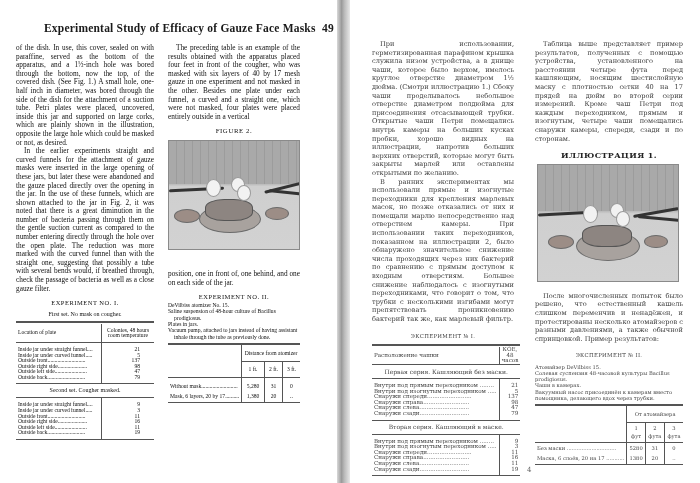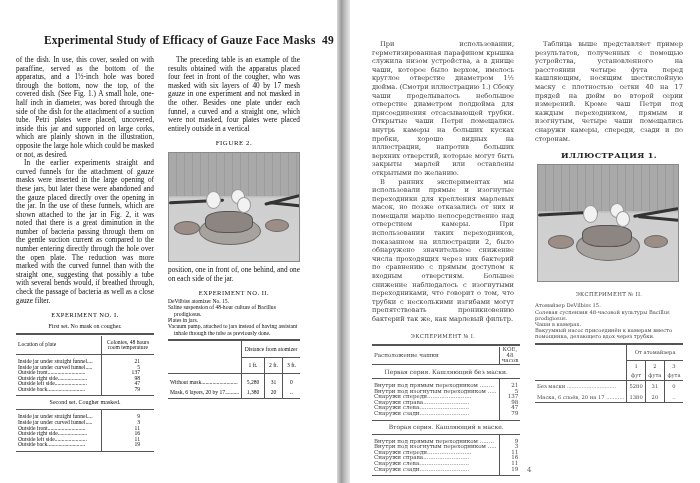--- a/index.html
+++ b/index.html
@@ -1,19 +1,19 @@
 <!DOCTYPE html>
 <html><head>
 <meta charset="utf-8">
 <style>
   * { box-sizing: border-box; margin: 0; padding: 0; }
   html, body { width: 700px; height: 483px; overflow: hidden; background: #ffffff; }
   body { position: relative; font-family: "DejaVu Serif", "Liberation Serif", serif; color: #1a1a1a; }
 
-  .page { position: absolute; top: 16px; height: 445px; background: #fff; overflow: hidden; }
+  .page { position: absolute; top: 4px; height: 445px; background: #fff; overflow: hidden; }
   .page-left { left: 0; width: 337px; }
   .page-right { left: 350px; width: 350px; }
   .gutter { position: absolute; left: 337px; top: 0; width: 13px; height: 483px;
     background: linear-gradient(to right, #d8d8d8 0%, #9a9a9a 35%, #b8b8b8 55%, #e8e8e8 100%); }
 
   .running-head { position: absolute; top: 18px; left: 44px; width: 290px; font-family: "Liberation Serif", serif;
     font-weight: bold; font-size: 11.5px; display: flex; justify-content: space-between; letter-spacing: 0.2px; }
 
   .col { position: absolute; font-family: "Liberation Serif", serif; font-size: 7.3px; line-height: 8.6px;
     text-align: justify; color: #111; }
@@ -151,21 +151,21 @@
       <div class="tube" style="left:95px; top:45px; width:40px; transform:rotate(-14deg);"></div>
       <div class="tube" style="left:100px; top:50px; width:35px; transform:rotate(6deg);"></div>
       <div class="dish" style="left:5px; top:68px; width:26px; height:14px;"></div>
       <div class="dish" style="left:96px; top:66px; width:24px; height:13px;"></div>
       <div class="base" style="left:30px; top:64px; width:62px; height:28px;"></div>
       <div class="jar" style="left:36px; top:58px; width:48px; height:22px;"></div>
       <div class="funnel" style="left:37px; top:38px; width:15px; height:18px;"></div>
       <div class="funnel" style="left:62px; top:36px; width:14px; height:15px;"></div>
       <div class="funnel" style="left:68px; top:44px; width:14px; height:16px;"></div>
     </div>
-    <p style="margin-top:4px;">position, one in front of, one behind, and one on each side of the jar.</p>
+    <p style="margin-top:20px;">position, one in front of, one behind, and one on each side of the jar.</p>
 
     <div class="exp-title">EXPERIMENT NO. II.</div>
     <div class="exp2-notes">
       <p class="hang">DeVilbiss atomizer No. 15.</p>
       <p class="hang">Saline suspension of 48-hour culture of Bacillus prodigiosus.</p>
       <p class="hang">Plates in jars.</p>
       <p class="hang">Vacuum pump, attached to jars instead of having assistant inhale through the tube as previously done.</p>
     </div>
     <table class="data2">
       <tbody>
@@ -283,20 +283,21 @@
     <div class="tube" style="left:95px; top:46px; width:46px; transform:rotate(-10deg);"></div>
     <div class="tube" style="left:100px; top:52px; width:42px; transform:rotate(5deg);"></div>
     <div class="dish" style="left:10px; top:70px; width:26px; height:14px;"></div>
     <div class="dish" style="left:106px; top:70px; width:24px; height:13px;"></div>
     <div class="base" style="left:38px; top:66px; width:64px; height:30px;"></div>
     <div class="jar" style="left:44px; top:60px; width:50px; height:22px;"></div>
     <div class="funnel" style="left:45px; top:40px; width:15px; height:18px;"></div>
     <div class="funnel" style="left:72px; top:38px; width:14px; height:15px;"></div>
     <div class="funnel" style="left:78px; top:46px; width:14px; height:16px;"></div>
   </div>
+  <p class="indent" style="margin-top:10px;">После многочисленных попыток было решено, что естественный кашель слишком переменчив и ненадёжен, и протестированы несколько атомайзеров с разными давлениями, а также обычной спринцовкой. Пример результатов:</p>
 
   <div class="r-caption">ЭКСПЕРИМЕНТ № II.</div>
   <div class="exp2-notes" style="color:#444; font-size:5.2px; line-height:6.2px;">
     <p>Атомайзер DeVilbiss 15.</p>
     <p>Солевая суспензия 48-часовой культуры Bacillus prodigiosus.</p>
     <p>Чаши в камерах.</p>
     <p>Вакуумный насос присоединён к камерам вместо помощника, делающего вдох через трубки.</p>
   </div>
   <table class="data2" style="color:#444; font-size:5.2px;">
     <tbody>

